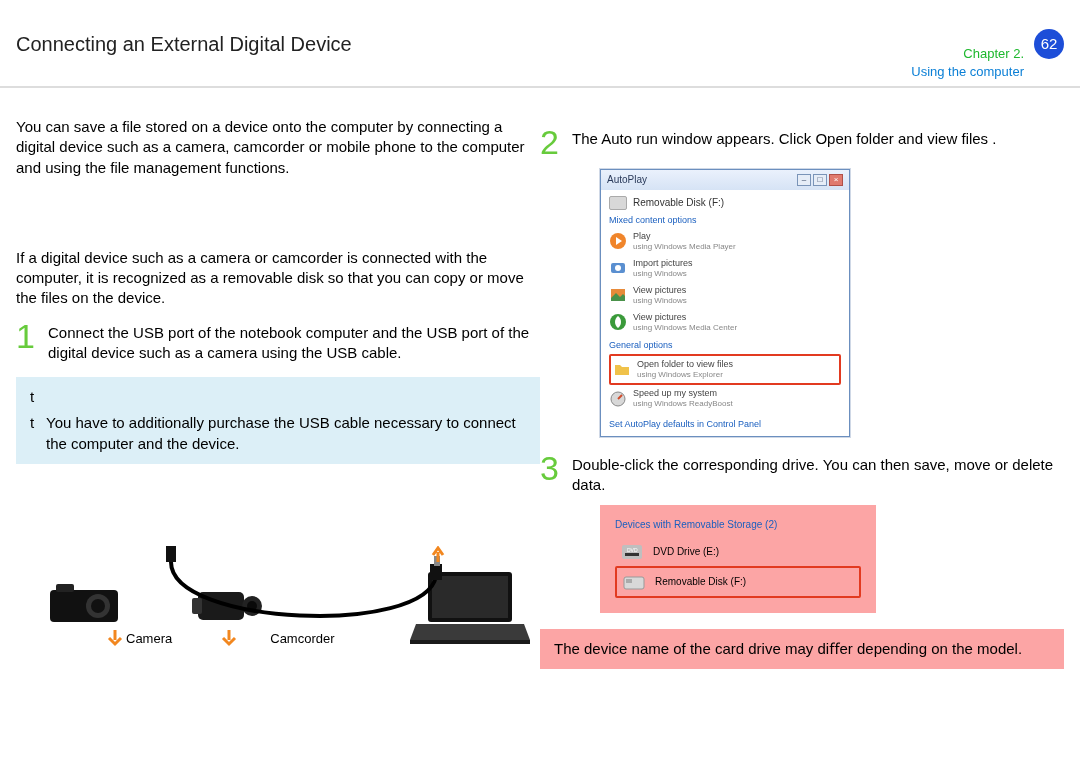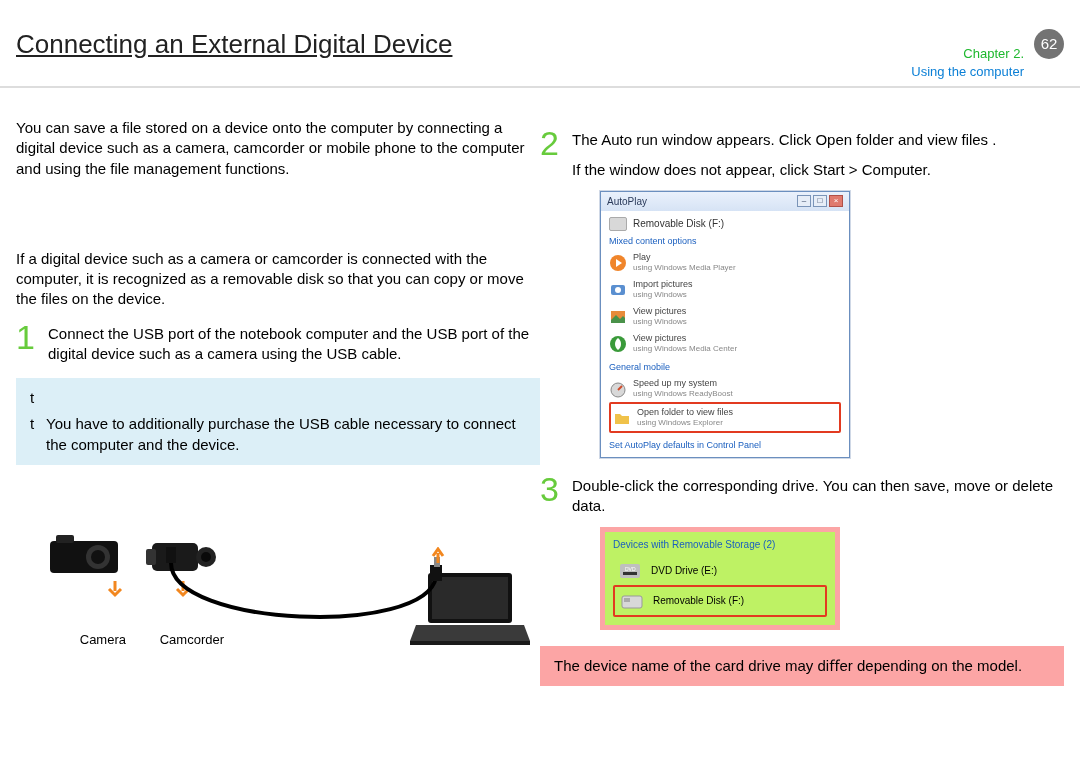--- a/index.html
+++ b/index.html
@@ -14,49 +14,47 @@
     position: relative;
   }
   .header {
     display: flex;
     align-items: center;
     justify-content: space-between;
     padding: 8px 16px 6px 16px;
     border-bottom: 2px solid #ddd;
   }
   .page-title {
-    font-size: 26px;
+    font-size: 20px;
     font-weight: 400;
     color: #222;
-    text-decoration: underline;
   }
   .hdr-right {
     display: flex;
     align-items: center;
     gap: 10px;
     font-size: 13px;
     text-align: right;
   }
   .hdr-meta { text-align: right; margin-top: 37px; }
   .chapter { color: #1eb82e; }
   .subtitle { color: #0a7fd6; }
   .page-num {
     display: flex;
     align-items: center;
     justify-content: center;
     width: 30px; height: 30px;
     border-radius: 50%;
-    background: #737373;
+    background: #1d4ed8;
     color: #fff;
     font-size: 15px;
   }
   .content {
     display: flex;
-    padding: 14px 16px 10px 16px;
-    margin-top: 16px;
+    padding: 29px 16px 10px 16px;
   }
   .col { flex: 1 1 50%; }
   .step {
     display: flex;
     align-items: flex-start;
     gap: 6px;
     margin-top: 8px;
   }
   .step-num {
     font-size: 34px;
@@ -81,22 +79,22 @@
     margin-top: 14px;
     display: flex;
     align-items: flex-end;
     gap: 18px;
     padding-left: 30px;
     position: relative;
     height: 170px;
   }
   .device {
     display: flex;
-    flex-direction: column;
-    align-items: flex-end;
+    flex-direction: row;
+    align-items: flex-start;
     font-size: 13px;
     position: relative;
   }
   .dev-label { margin-top: 52px; }
   .camera-svg, .camcorder-svg { width: 80px; height: 50px; }
   .laptop-svg { width: 120px; height: 80px; }
   .usb-cable {
     position: absolute;
     left: 150px; top: 68px;
     width: 300px; height: 100px;
@@ -126,23 +124,23 @@
   .drive-line { display:flex; align-items:center; gap:6px; color:#333; font-size:10px; margin-bottom:4px;}
   .drive-ico { width:18px;height:14px;background:#d8d8d8;border:1px solid #aaa; border-radius:2px;}
   .sec-head { color:#1a5fbf; font-size:9px; margin:4px 0 2px 0;}
   .opt { display:flex; align-items:center; gap:6px; padding:2px 0; color:#444;}
   .opt svg { flex:0 0 18px; }
   .subtle { color:#888; font-size:8px; display:block;}
   .highlight { border:2px solid #e23a20; padding:2px 2px; border-radius:2px;}
   .link-small { color:#1a5fbf; font-size:9px; margin-top:6px; display:block;}
   
   .drives {
-    width: 240px;
-    border: 5px solid #fca5a5;
-    background: #bef264;
+    width: 276px;
+    border: 7px solid #fca5a5;
+    background: #fca5a5;
     margin: 10px 0 0 60px;
     padding: 6px 8px 8px 8px;
     font-size: 10px;
   }
   .drives-head { color:#1a5fbf; margin-bottom:6px;}
   .drive-item { display:flex; align-items:center; gap:8px; padding:4px 4px; }
   .drive-item .ico-box { width:26px;height:20px; display:flex;align-items:center;justify-content:center;}
   .drive-hl { border:2px solid #e23a20; border-radius:2px;}
   .note2 {
     background: #fca5a5;
@@ -230,21 +228,20 @@
         <path d="M272 6 L272 -4 M267 -1 L272 -8 L277 -1" stroke="#f2871f" stroke-width="3" fill="none" transform="translate(0,10)"></path>
       </svg>
     </div>
   </div>
 
   <div class="col">
     <div class="step">
       <div class="step-num">2</div>
       <div class="step-body">
         <span>The Auto run window appears. Click Open folder and view ﬁles .</span>
-        <p style="margin-top:10px">If the window does not appear, click Start &gt; Computer.</p>
       </div>
     </div>
 
     <div class="win">
       <div class="win-title">
         <span>AutoPlay</span>
         <div class="win-ctrls">
           <span class="win-btn">–</span>
           <span class="win-btn">□</span>
           <span class="win-btn win-close">×</span>
@@ -277,33 +274,33 @@
             </svg>
           <span><span>View pictures</span><span class="subtle">using Windows</span></span>
         </div>
         <div class="opt">
           <svg width="18" height="18">
               <circle cx="9" cy="9" r="8" fill="#3a9a3a"></circle>
               <path d="M9 3 C 13 6 13 12 9 15 C 5 12 5 6 9 3 Z" fill="#fff"></path>
             </svg>
           <span><span>View pictures</span><span class="subtle">using Windows Media Center</span></span>
         </div>
-        <div class="sec-head">General mobile</div>
+        <div class="sec-head">General options</div>
+        <div class="opt highlight">
+          <svg width="18" height="18">
+              <path d="M2 5 L7 5 L9 7 L16 7 L16 15 L2 15 Z" fill="#f0c24a"></path>
+            </svg>
+          <span><span>Open folder to view files</span><span class="subtle">using Windows Explorer</span></span>
+        </div>
         <div class="opt">
           <svg width="18" height="18">
               <circle cx="9" cy="10" r="7" fill="#d8d8d8" stroke="#888"></circle>
               <path d="M9 10 L13 6" stroke="#d04a2a" stroke-width="2"></path>
             </svg>
           <span><span>Speed up my system</span><span class="subtle">using Windows ReadyBoost</span></span>
-        </div>
-        <div class="opt highlight">
-          <svg width="18" height="18">
-              <path d="M2 5 L7 5 L9 7 L16 7 L16 15 L2 15 Z" fill="#f0c24a"></path>
-            </svg>
-          <span><span>Open folder to view files</span><span class="subtle">using Windows Explorer</span></span>
         </div>
         <span class="link-small">Set AutoPlay defaults in Control Panel</span>
       </div>
     </div>
 
     <div class="step" style="margin-top:14px">
       <div class="step-num">3</div>
       <div class="step-body">Double-click the corresponding drive. You can then save, move or delete data.</div>
     </div>
 

